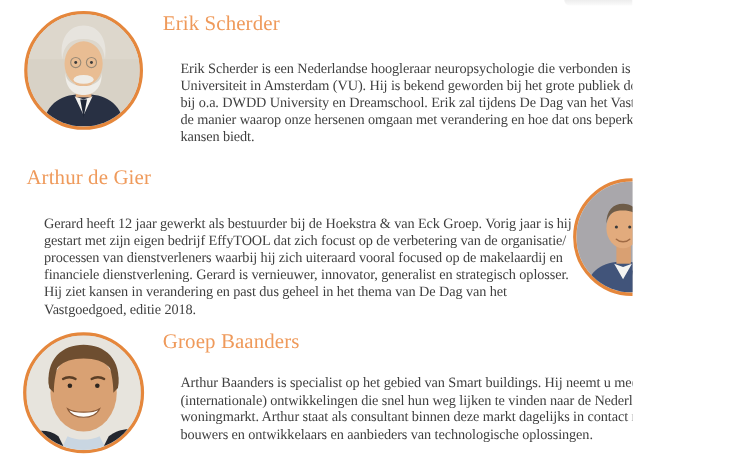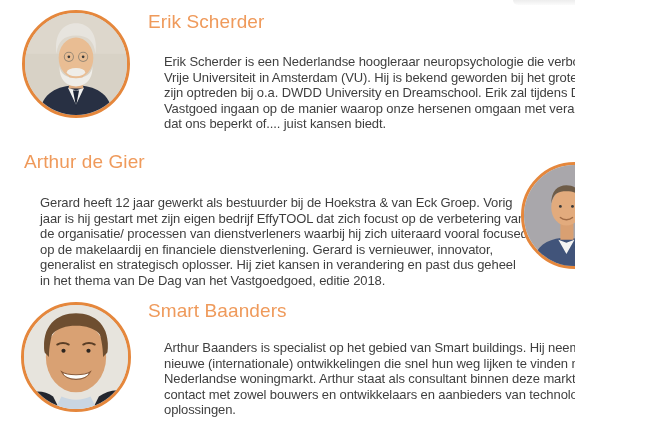--- a/index.html
+++ b/index.html
@@ -6,21 +6,21 @@
     --accent:#ef9a5b;
     --photo-border:#e5873c;
     --body-text:#3f3f3f;
     --page-bg:#ffffff;
   }
   html,body{margin:0;padding:0;background:#fff;}
   .canvas{
     position:relative;
     width:575px;height:424px;
     background:var(--page-bg);
-    font-family:Liberation Sans, sans-serif;
+    font-family:Liberation Serif, serif;
     overflow:hidden;
   }
   .top-artifact{
     position:absolute;
     left:513px;top:0;right:0;height:5px;
     background:linear-gradient(#ededed,#fbfbfb);
     border-bottom-left-radius:8px;
   }
   .photo{
     position:absolute;
@@ -120,17 +120,17 @@
         <path d="M20,46 C16,20 32,8 50,8 C68,8 84,20 80,46 C78,30 70,20 50,20 C30,20 22,30 20,46 Z" fill="#6e4e30"></path>
         <path d="M20,46 C18,34 22,24 30,18 C26,30 24,40 24,50 Z" fill="#6e4e30"></path>
         <path d="M80,46 C82,34 78,24 70,18 C74,30 76,40 76,50 Z" fill="#6e4e30"></path>
         <path d="M32,38 C35,36 40,36 43,38" fill="none" stroke="#5a3e26" stroke-width="2" stroke-linecap="round"></path>
         <path d="M57,38 C60,36 65,36 68,38" fill="none" stroke="#5a3e26" stroke-width="2" stroke-linecap="round"></path>
         <circle cx="38" cy="44" r="2" fill="#2e2620"></circle>
         <circle cx="62" cy="44" r="2" fill="#2e2620"></circle>
         <path d="M36,64 C40,74 60,74 64,64 C58,68 42,68 36,64 Z" fill="#fdfdfb" stroke="#8a5a38" stroke-width="1"></path>
       </svg>
     </div>
-    <h2 class="speaker-name" style="left:148px;top:300px">Smart Baanders</h2>
+    <h2 class="speaker-name" style="left:148px;top:300px">Groep Baanders</h2>
     <p class="speaker-bio" style="left:148px;top:324px;width:505px">Arthur Baanders is specialist op het gebied van Smart buildings. Hij neemt u mee in de nieuwe (internationale) ontwikkelingen die snel hun weg lijken te vinden naar de Nederlandse woningmarkt. Arthur staat als consultant binnen deze markt dagelijks in contact met zowel bouwers en ontwikkelaars en aanbieders van technologische oplossingen.</p>
   </section>
 
 </div>
 
 </body></html>

